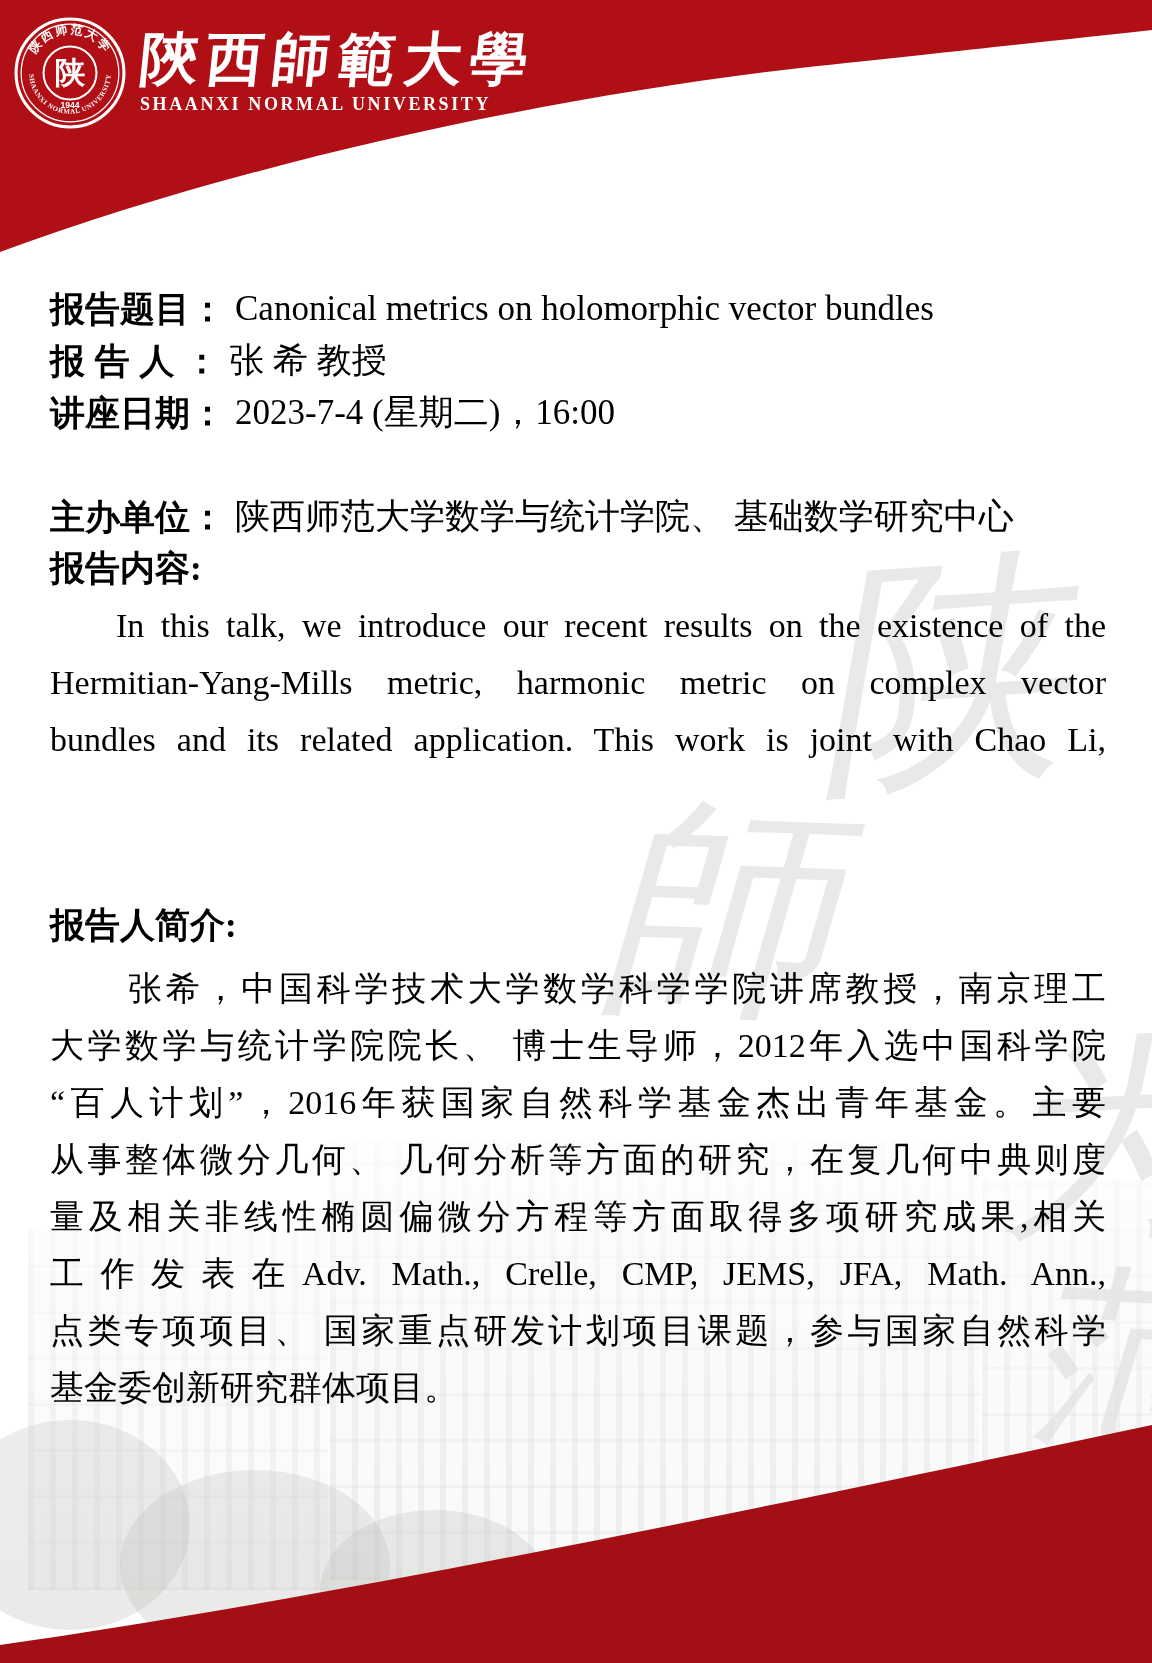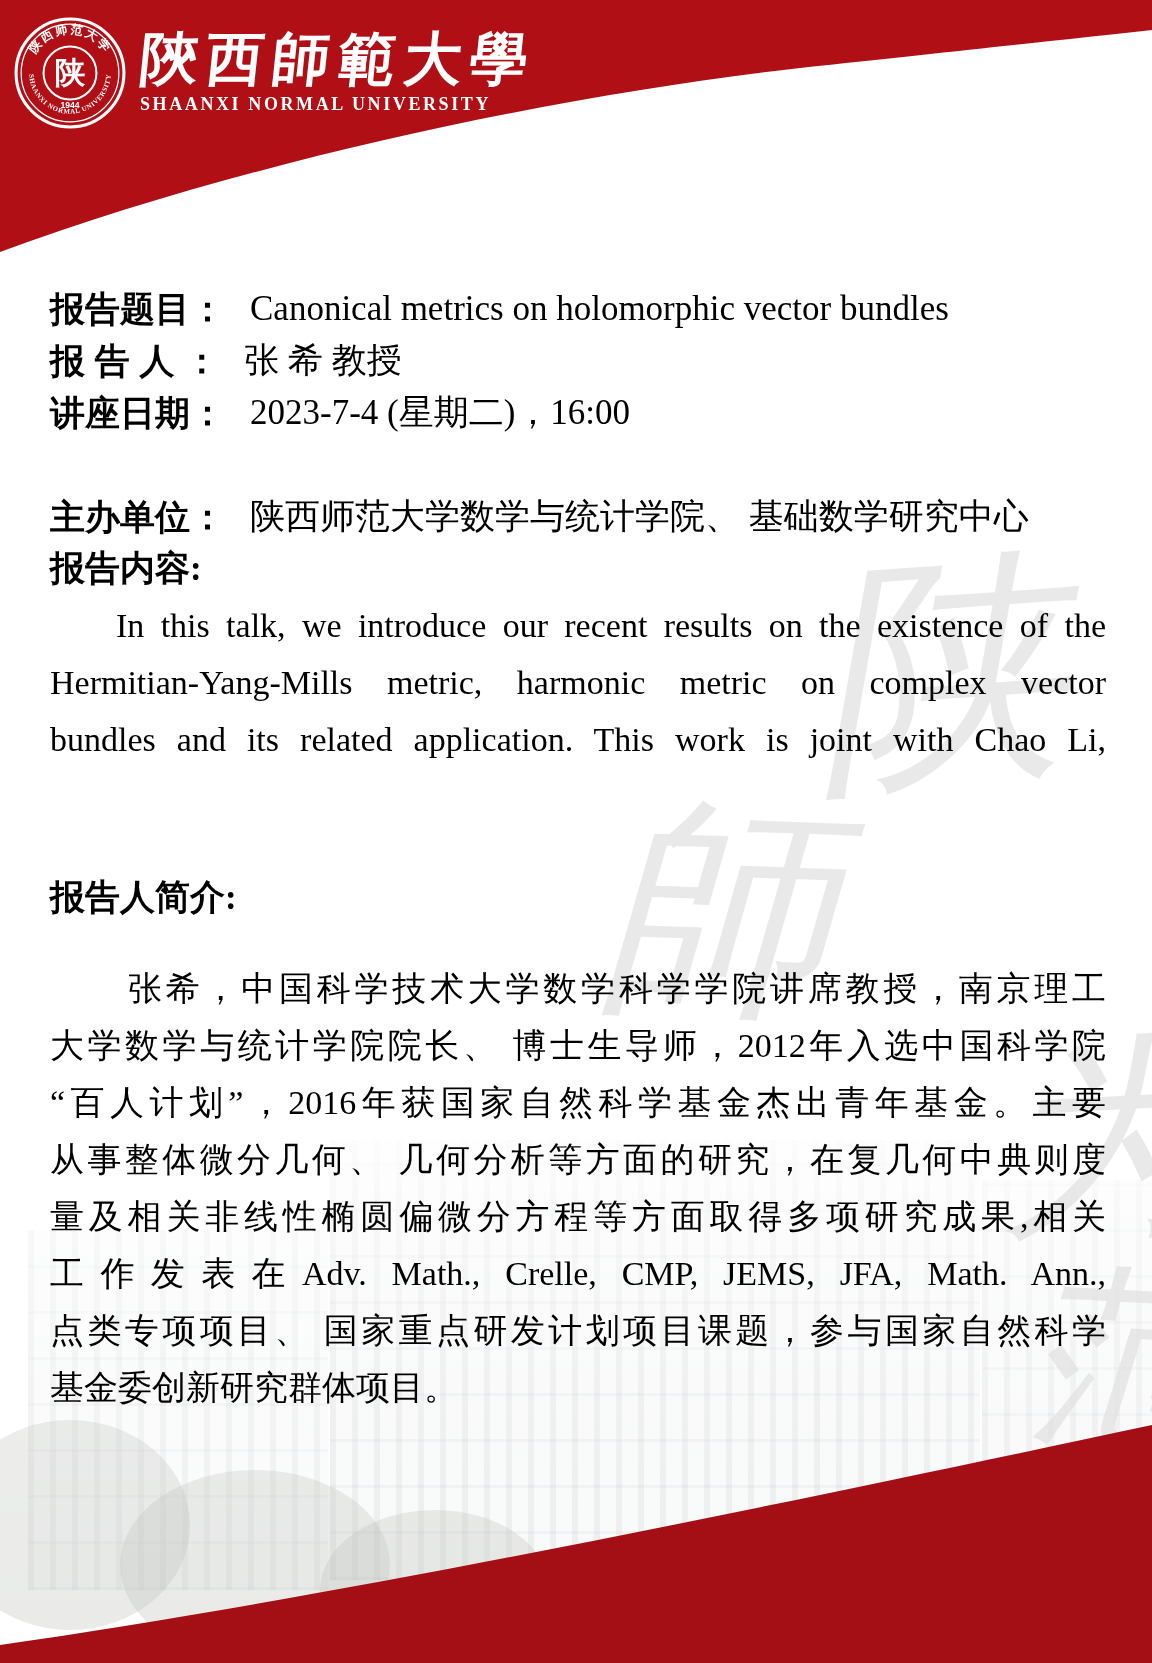--- a/index.html
+++ b/index.html
@@ -18,27 +18,27 @@
   .logo-seal{position:absolute;left:13px;top:16px;width:114px;height:114px;}
   .logotype{position:absolute;left:140px;top:26px;}
   .calligraphy{font-family:"DejaVu Serif","Liberation Serif",serif;font-weight:700;
                font-size:58px;line-height:66px;color:#fff;letter-spacing:8px;
                transform:skewX(-6deg);white-space:nowrap;}
   .latin-name{font-family:"Liberation Serif",serif;font-weight:700;font-size:18px;
               letter-spacing:2.6px;color:#fff;margin-top:2px;white-space:nowrap;}
 
   
   .info{position:absolute;left:50px;top:283px;width:1058px;}
-  .info-row{display:flex;align-items:center;height:52px;line-height:52px;white-space:nowrap;gap:15px;}
+  .info-row{display:flex;align-items:center;height:52px;line-height:52px;white-space:nowrap;}
   .info-label{font-family:"Liberation Sans","DejaVu Sans",sans-serif;font-weight:900;
               font-size:35px;flex:0 0 auto;margin-right:10px;}
   .info-value{font-family:"Liberation Serif","DejaVu Serif",serif;font-size:35px;}
   .section-heading{font-family:Liberation Serif, serif;font-weight:900;
                    font-size:35px;line-height:52px;}
-  .bio-heading{position:absolute;left:50px;top:872px;width:1058px;}
+  .bio-heading{position:absolute;left:50px;top:900px;width:1058px;}
 
   
   .para{position:absolute;left:50px;width:1056px;font-size:34px;}
   .abstract-para{top:597px;}
   .bio-para{top:960px;}
   .line{line-height:57px;text-align:justify;text-align-last:justify;}
   .line.last{text-align-last:left;}
   .line.indent-en{padding-left:66px;}
   .line.indent-zh{padding-left:78px;}
 

